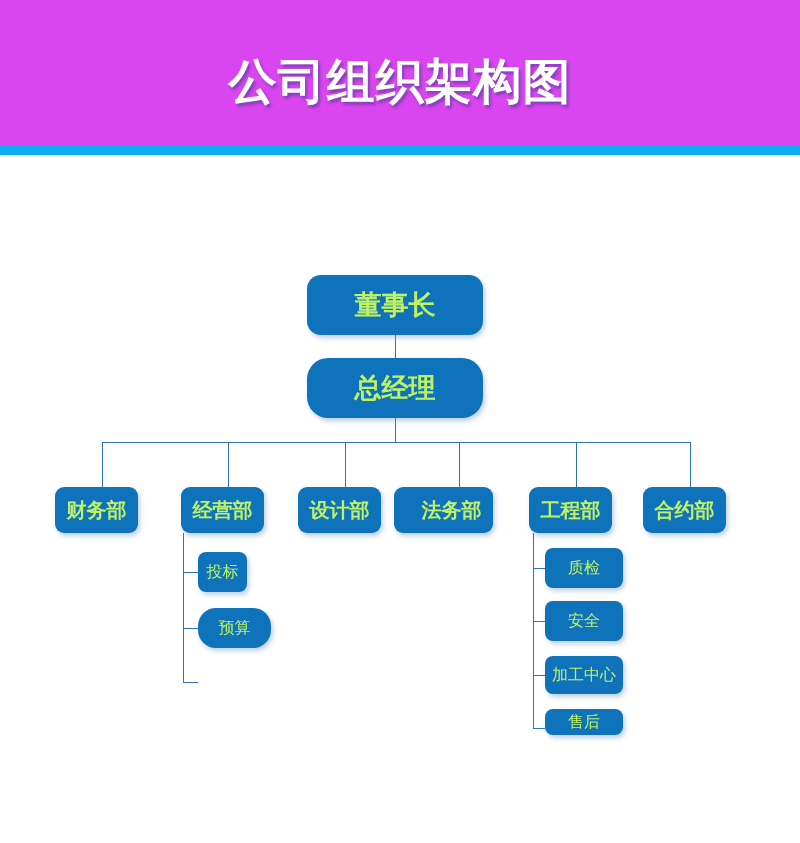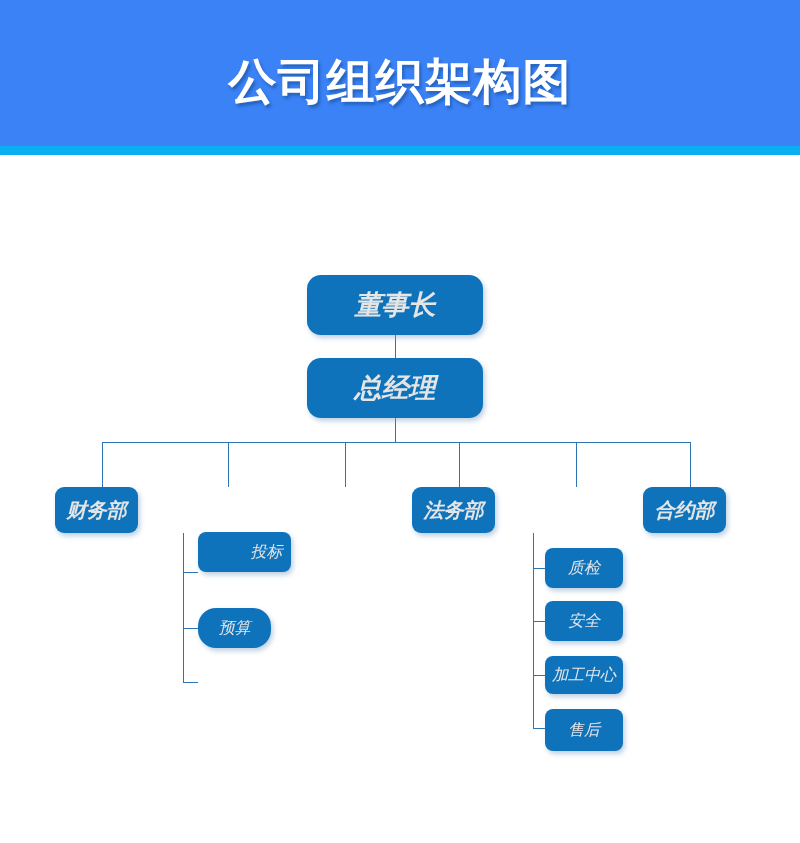--- a/index.html
+++ b/index.html
@@ -3,42 +3,41 @@
 <meta charset="utf-8">
 <style>
   html,body{margin:0;padding:0;background:#fff;}
   #stage{
     position:relative;width:800px;height:843px;overflow:hidden;background:#ffffff;
     font-family:"Liberation Sans","DejaVu Sans",sans-serif;
   }
   
   .header{
     position:absolute;left:0;top:0;width:800px;height:146px;
-    background:#3b82f6;
+    background:#d946ef;
     display:flex;align-items:center;justify-content:center;
   }
   .header .title{
     margin-top:18px;
     color:#ffffff;font-size:48px;font-weight:bold;letter-spacing:1px;
     text-shadow:2px 3px 3px rgba(0,50,100,.38);
   }
   .accent-strip{
     position:absolute;left:0;top:146px;width:800px;height:9px;
     background:#0baef0;
   }
   
   svg.lines{position:absolute;left:0;top:0;}
   svg.lines line{stroke:#2e75b6;stroke-width:1;shape-rendering:crispEdges;}
   
   .node{
-    position:absolute;background:#0f73bc;color:#e5e5e5;
+    position:absolute;background:#0f73bc;color:#bef264;
     display:flex;align-items:center;justify-content:center;
     box-shadow:2px 3px 5px rgba(110,150,190,.45);
     white-space:nowrap;
-    font-style:italic;
   }
   .lvl1{width:176px;height:60px;border-radius:14px;font-size:27px;font-weight:bold;}
   .lvl2{width:83px;height:46px;border-radius:9px;font-size:20px;font-weight:bold;}
   .lvl3{border-radius:8px;font-size:16px;font-weight:normal;}
 </style>
 </head>
 <body>
 
 <div id="stage">
 
@@ -68,27 +67,30 @@
     <line x1="183" y1="682" x2="198" y2="682"></line>
 
     <line x1="533" y1="533" x2="533" y2="728"></line>
     <line x1="533" y1="568" x2="545" y2="568"></line>
     <line x1="533" y1="621" x2="545" y2="621"></line>
     <line x1="533" y1="675" x2="545" y2="675"></line>
     <line x1="533" y1="728" x2="545" y2="728"></line>
   </svg>
 
   <div class="node lvl1" style="left:307px;top:275px;">董事长</div>
-  <div class="node lvl1" style="left:307px;top:358px;">总经理</div>
+  <div class="node lvl1" style="left:307px;top:358px;border-radius:21px;">总经理</div>
 
   <div class="node lvl2" style="left:55px;top:487px;">财务部</div>
-  <div class="node lvl2" style="left:412px;top:487px;">法务部</div>
+  <div class="node lvl2" style="left:181px;top:487px;">经营部</div>
+  <div class="node lvl2" style="left:298px;top:487px;">设计部</div>
+  <div class="node lvl2" style="left:394px;top:487px;padding-left:16px;">法务部</div>
+  <div class="node lvl2" style="left:529px;top:487px;">工程部</div>
   <div class="node lvl2" style="left:643px;top:487px;">合约部</div>
 
-  <div class="node lvl3" style="left:198px;top:532px;width:49px;height:40px;padding-left:44px;">投标</div>
+  <div class="node lvl3" style="left:198px;top:552px;width:49px;height:40px;">投标</div>
   <div class="node lvl3" style="left:198px;top:608px;width:73px;height:40px;border-radius:18px;">预算</div>
 
   <div class="node lvl3" style="left:545px;top:548px;width:78px;height:40px;">质检</div>
   <div class="node lvl3" style="left:545px;top:601px;width:78px;height:40px;">安全</div>
   <div class="node lvl3" style="left:545px;top:656px;width:78px;height:38px;">加工中心</div>
-  <div class="node lvl3" style="left:545px;top:709px;width:78px;height:42px;">售后</div>
+  <div class="node lvl3" style="left:545px;top:709px;width:78px;height:26px;">售后</div>
 
 </div>
 
 </body></html>

